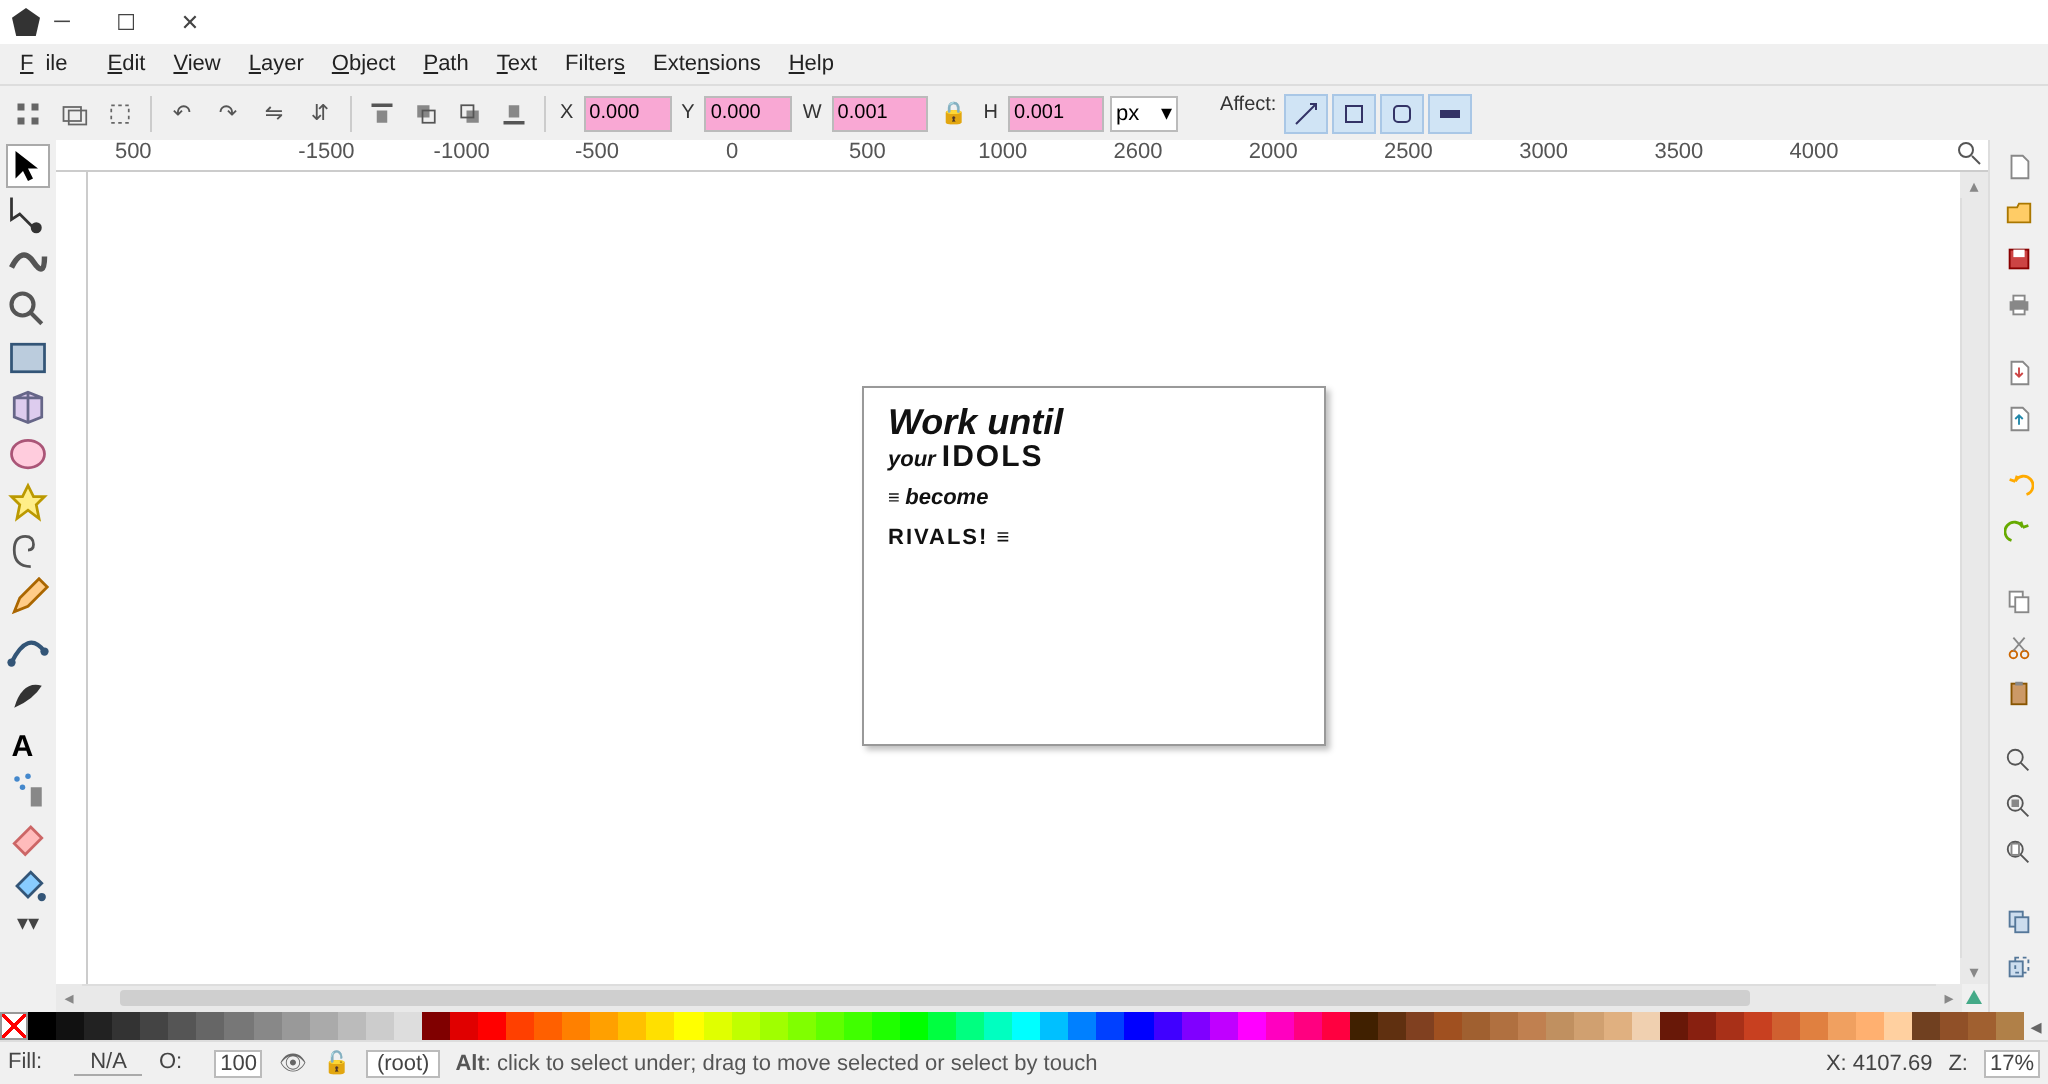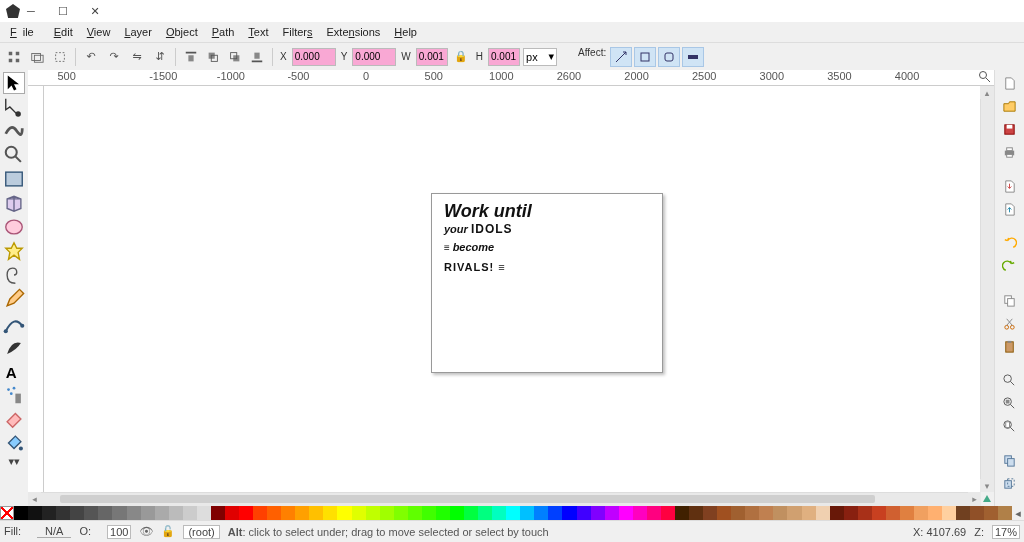--- a/index.html
+++ b/index.html
@@ -10,41 +10,41 @@
 .winbtns { display: flex; gap: 18px; }
 .winbtn { width: 14px; height: 14px; display: flex; align-items: center; justify-content: center; color: #444; }
 .menubar { height: 20px; background: #f0f0f0; display: flex; align-items: center; padding: 0 4px; gap: 2px; }
 .menubar span { padding: 2px 6px; color: #222; }
 .menubar span u { text-decoration: underline; }
 .toolbar1 { height: 28px; background: #f0f0f0; border-top: 1px solid #ddd; display: flex; align-items: center; padding: 0 4px; gap: 3px; }
 .tbtn { width: 20px; height: 20px; border: 1px solid transparent; display: flex; align-items: center; justify-content: center; color: #555; cursor: pointer; }
 .tbtn svg { width: 14px; height: 14px; }
 .vsep { width: 1px; height: 18px; background: #ccc; margin: 0 2px; }
 .spin { width: 44px; height: 18px; border: 1px solid #bbb; background: #f9a8d4; padding: 0 2px; font-size: 10px; display: flex; align-items: center; }
-.spin.sm { width: 32px; }
+.spin.sm { width: 48px; }
 .lbl { font-size: 10px; color: #333; padding: 0 2px; }
 .unitsel { width: 34px; height: 18px; border: 1px solid #bbb; background: #fff; font-size: 10px; display: flex; align-items: center; padding: 0 2px; }
 .affect { margin-left: 16px; display: flex; align-items: flex-start; gap: 2px; }
 .affectbtn { width: 22px; height: 20px; border: 1px solid #a9c7e6; background: #d0e4f5; display: flex; align-items: center; justify-content: center; }
 .main { flex: 1; display: flex; min-height: 0; }
 .tools { width: 28px; background: #f0f0f0; display: flex; flex-direction: column; align-items: center; padding-top: 2px; gap: 2px; }
 .tool { width: 22px; height: 22px; display: flex; align-items: center; justify-content: center; color: #444; }
 .tool.active { background: #fff; border: 1px solid #aaa; }
 .canvaswrap { flex: 1; display: flex; flex-direction: column; min-width: 0; }
 .hruler { height: 16px; background: #fff; border-bottom: 1px solid #ccc; position: relative; font-size: 9px; color: #555; }
 .hruler .tick { position: absolute; top: 0; transform: translateX(-50%); }
 .hruler .zin { position:absolute; right:2px; top:0; width:14px; height:14px; }
 .midrow { flex: 1; display: flex; min-height: 0; }
 .vruler { width: 16px; background: #fff; border-right: 1px solid #ccc; }
 .canvas { flex: 1; background: #fff; position: relative; overflow: hidden; }
 .page { position: absolute; left: 387px; top: 107px; width: 232px; height: 180px; background: #fff; border: 1px solid #999; box-shadow: 2px 2px 3px rgba(0,0,0,.25); }
 .page .quote { position:absolute; left:12px; top:8px; font-family: 'Segoe Script','Comic Sans MS',cursive; font-weight:bold; color:#111; line-height:1.05; }
 .page .l1{ font-size:18px; font-style:italic;}
 .page .l2{ font-size:14px; font-style:italic; }
-.page .l2 b{ font-size:12px; font-family:inherit; font-style:normal; letter-spacing:1px;}
+.page .l2 b{ font-size:15px; font-family:inherit; font-style:normal; letter-spacing:1px;}
 .page .l3{ font-size:18px; font-style:italic;}
 .page .l4{ font-size:20px; font-style:normal; letter-spacing:1px;}
 .vscroll { width: 14px; background: #f0f0f0; display:flex; flex-direction:column; }
 .vscroll .track{ flex:1; background:#e9e9e9; border-left:1px solid #ddd; }
 .vscroll .arrow{ height:13px; background:#e9e9e9; display:flex;align-items:center;justify-content:center;color:#888;font-size:9px;}
 .rside { width: 30px; background: #f0f0f0; border-left: 1px solid #ddd; display:flex;flex-direction:column;align-items:center;gap:3px;padding-top:3px; }
 .rbtn { width:20px; height:20px; display:flex;align-items:center;justify-content:center;color:#666; }
 .rbtn svg{width:15px;height:15px;}
 .hgap{height:8px;}
 .hscroll{ height:14px; background:#f0f0f0; display:flex; }

